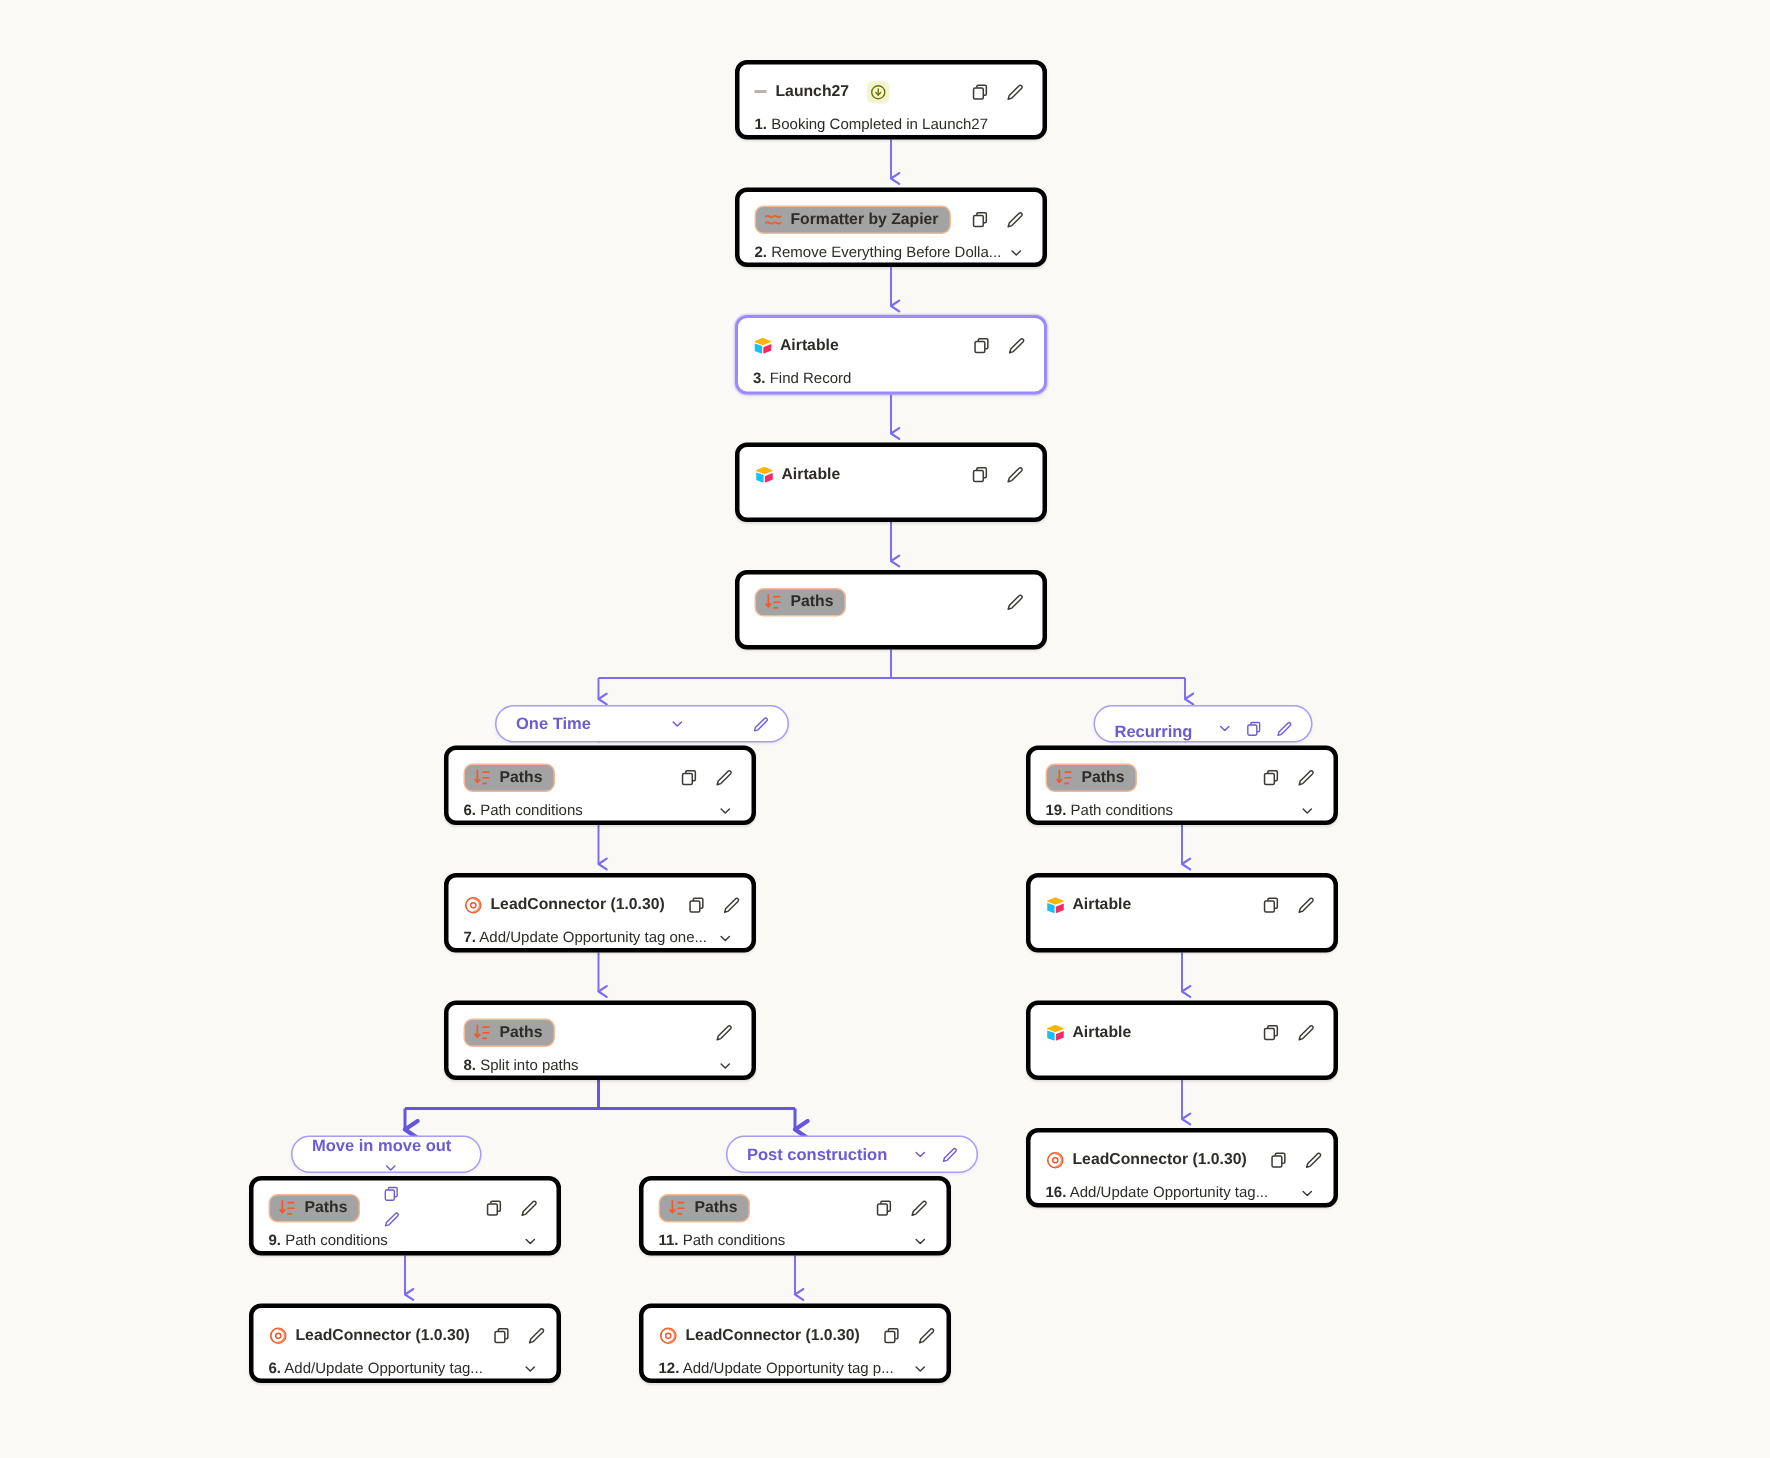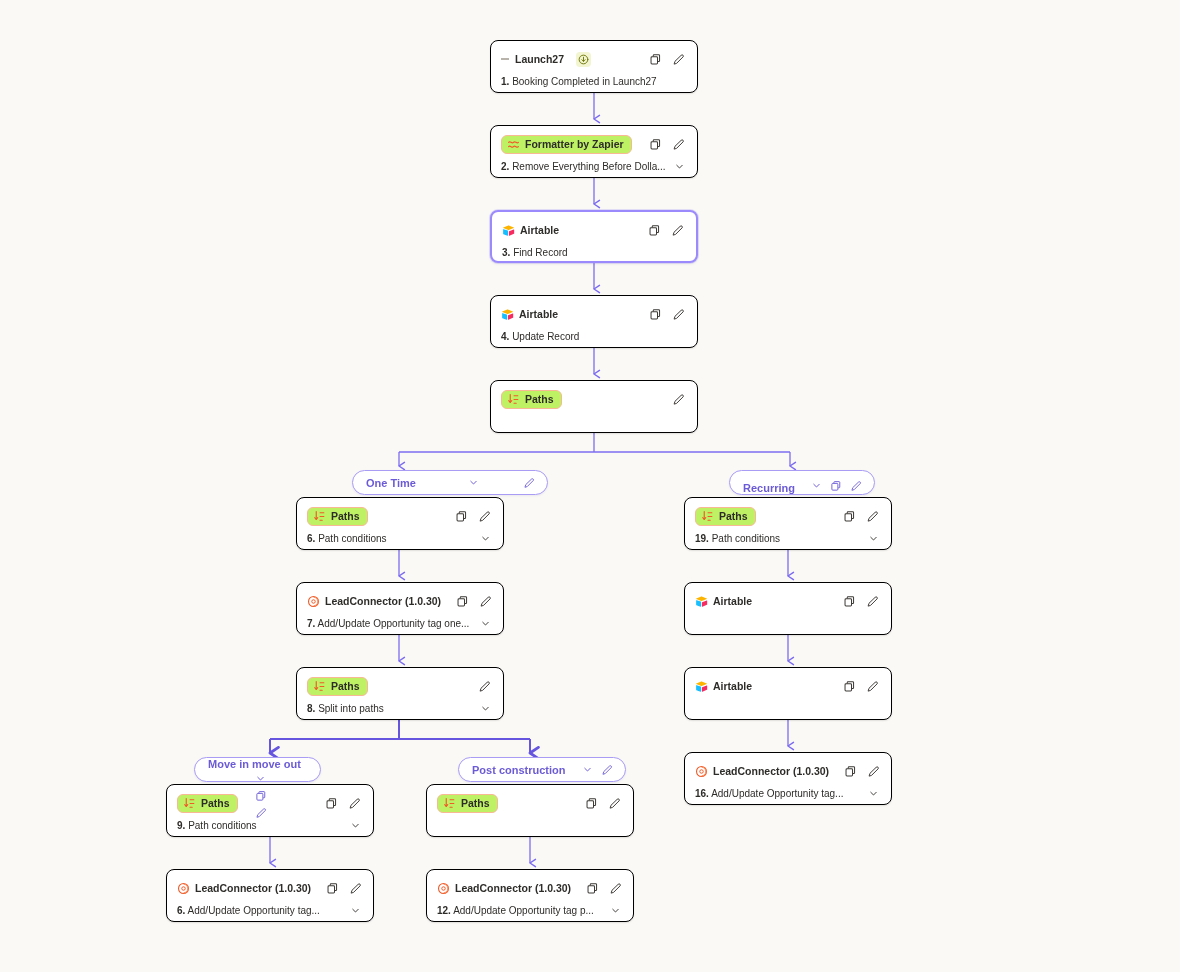--- a/index.html
+++ b/index.html
@@ -14,21 +14,21 @@
   #canvas { position: absolute; inset: 0; }
 
   
   #wires { position: absolute; left: 0; top: 0; width: 1180px; height: 972px; z-index: 1; }
 
   
   .card {
     position: absolute;
     z-index: 2;
     background: #ffffff;
-    border: 1px solid #000000;
+    border: 3px solid #000000;
     border-radius: 8px;
     box-shadow: 0 1px 2px rgba(30,25,20,.07), 0 1px 1px rgba(30,25,20,.04);
     overflow: hidden;
   }
   .card.selected {
     border: 2px solid #9b8afb;
     box-shadow: 0 0 0 1px rgba(155,138,251,.25), 0 1px 3px rgba(30,25,20,.08);
   }
   .card-top {
     display: flex; align-items: center;
@@ -44,21 +44,21 @@
     display: inline-flex; align-items: center; gap: 5px;
     font-size: 10.5px; font-weight: bold; color: #2e2c29;
     white-space: nowrap;
     padding: 2px 7px 2px 5px;
     border-radius: 6px;
     line-height: 1.2;
   }
   .app-pill.plain { padding-left: 0; }
   .app-pill.orange {
     border: 1px solid #f7b893;
-    background: #bef264;
+    background: #a3a3a3;
   }
   .title {
     font-size: 10px; color: #2e2c29; white-space: nowrap;
     overflow: hidden; text-overflow: ellipsis;
   }
   .title .num { font-weight: bold; }
   .spacer { flex: 1 1 auto; }
 
   
   .ibtn {
@@ -272,24 +272,20 @@
               <rect x="2.5" y="4.5" width="8" height="9" rx="1.2" fill="#fff"></rect>
               <path d="M5.2,4.3 V3.2 a1,1 0 0 1 1,-1 H12 a1,1 0 0 1 1,1 v6.2 a1,1 0 0 1 -1,1 h-1.1"></path>
             </svg>
           </span>
           <span class="ibtn">
             <svg width="13" height="13" viewBox="0 0 16 16" fill="none" stroke="#3d3a36" stroke-width="1.2" stroke-linecap="round" stroke-linejoin="round">
               <path d="M11.6,2.6 a1.5,1.5 0 0 1 2.1,2.1 L5.6,12.8 l-3,0.9 0.9,-3 Z"></path>
             </svg>
           </span>
         </div>
-        <div class="card-bot">
-          <span class="title"><span class="num">4.</span> <span>Update Record</span></span>
-          <span class="spacer"></span>
-        </div>
       </div>
       <div class="card" style="left: 490px; top: 380px; width: 208px; height: 53px;">
         <div class="card-top">
           <span class="app-pill orange">
             <svg class="glyph" viewBox="0 0 24 24" fill="none" stroke="#f05a28" stroke-width="2.1" stroke-linecap="round" stroke-linejoin="round">
               <path d="M6,3 V17"></path>
               <path d="M3.2,14 L6,17.5 L8.8,14"></path>
               <path d="M13,5 H20"></path>
               <path d="M13,12 H20"></path>
               <path d="M13,19 H17"></path>
@@ -487,20 +483,29 @@
               <rect x="2.5" y="4.5" width="8" height="9" rx="1.2" fill="#fff"></rect>
               <path d="M5.2,4.3 V3.2 a1,1 0 0 1 1,-1 H12 a1,1 0 0 1 1,1 v6.2 a1,1 0 0 1 -1,1 h-1.1"></path>
             </svg>
           </span>
           <span class="ibtn">
             <svg width="13" height="13" viewBox="0 0 16 16" fill="none" stroke="#3d3a36" stroke-width="1.2" stroke-linecap="round" stroke-linejoin="round">
               <path d="M11.6,2.6 a1.5,1.5 0 0 1 2.1,2.1 L5.6,12.8 l-3,0.9 0.9,-3 Z"></path>
             </svg>
           </span>
         </div>
+        <div class="card-bot">
+          <span class="title"><span class="num">11.</span> <span>Path conditions</span></span>
+          <span class="spacer"></span>
+          <span class="chev">
+            <svg width="11" height="11" viewBox="0 0 16 16" fill="none" stroke="#3d3a36" stroke-width="1.4" stroke-linecap="round" stroke-linejoin="round">
+              <path d="M4,6.2 L8,10.2 L12,6.2"></path>
+            </svg>
+          </span>
+        </div>
       </div>
       <div class="card" style="left: 426px; top: 869px; width: 208px; height: 53px;">
         <div class="card-top">
           <span class="app-pill plain">
             <svg class="glyph" viewBox="0 0 24 24" fill="none">
               <circle cx="12" cy="12" r="9.2" stroke="#f05a28" stroke-width="2"></circle>
               <path d="M12,4 A8,8 0 0 1 12,20" stroke="#fb8b5c" stroke-width="2" fill="none"></path>
               <circle cx="12" cy="12" r="3.2" stroke="#f05a28" stroke-width="1.8"></circle>
             </svg>
             <span>LeadConnector (1.0.30)</span>
@@ -637,21 +642,21 @@
         <div class="card-bot">
           <span class="title"><span class="num">16.</span> <span>Add/Update Opportunity tag...</span></span>
           <span class="spacer"></span>
           <span class="chev">
             <svg width="11" height="11" viewBox="0 0 16 16" fill="none" stroke="#3d3a36" stroke-width="1.4" stroke-linecap="round" stroke-linejoin="round">
               <path d="M4,6.2 L8,10.2 L12,6.2"></path>
             </svg>
           </span>
         </div>
       </div>
-      <div class="branch" style="left: 352px; top: 470px; gap: 36px;">
+      <div class="branch" style="left: 330px; top: 470px; gap: 36px;">
         <span class="branch-label">One Time</span>
         <span class="ibtn">
           <svg width="11" height="11" viewBox="0 0 16 16" fill="none" stroke="#6b5bd6" stroke-width="1.4" stroke-linecap="round" stroke-linejoin="round">
             <path d="M4,6.2 L8,10.2 L12,6.2"></path>
           </svg>
         </span>
         <span class="ibtn">
           <svg width="12" height="12" viewBox="0 0 16 16" fill="none" stroke="#6b5bd6" stroke-width="1.2" stroke-linecap="round" stroke-linejoin="round">
             <path d="M11.6,2.6 a1.5,1.5 0 0 1 2.1,2.1 L5.6,12.8 l-3,0.9 0.9,-3 Z"></path>
           </svg>
@@ -688,21 +693,21 @@
             <rect x="2.5" y="4.5" width="8" height="9" rx="1.2" fill="#fff"></rect>
             <path d="M5.2,4.3 V3.2 a1,1 0 0 1 1,-1 H12 a1,1 0 0 1 1,1 v6.2 a1,1 0 0 1 -1,1 h-1.1"></path>
           </svg>
         </span>
         <span class="ibtn">
           <svg width="12" height="12" viewBox="0 0 16 16" fill="none" stroke="#6b5bd6" stroke-width="1.2" stroke-linecap="round" stroke-linejoin="round">
             <path d="M11.6,2.6 a1.5,1.5 0 0 1 2.1,2.1 L5.6,12.8 l-3,0.9 0.9,-3 Z"></path>
           </svg>
         </span>
       </div>
-      <div class="branch" style="left: 458px; top: 757px;">
+      <div class="branch" style="left: 484px; top: 757px;">
         <span class="branch-label">Post construction</span>
         <span class="ibtn">
           <svg width="11" height="11" viewBox="0 0 16 16" fill="none" stroke="#6b5bd6" stroke-width="1.4" stroke-linecap="round" stroke-linejoin="round">
             <path d="M4,6.2 L8,10.2 L12,6.2"></path>
           </svg>
         </span>
         <span class="ibtn">
           <svg width="12" height="12" viewBox="0 0 16 16" fill="none" stroke="#6b5bd6" stroke-width="1.2" stroke-linecap="round" stroke-linejoin="round">
             <path d="M11.6,2.6 a1.5,1.5 0 0 1 2.1,2.1 L5.6,12.8 l-3,0.9 0.9,-3 Z"></path>
           </svg>

